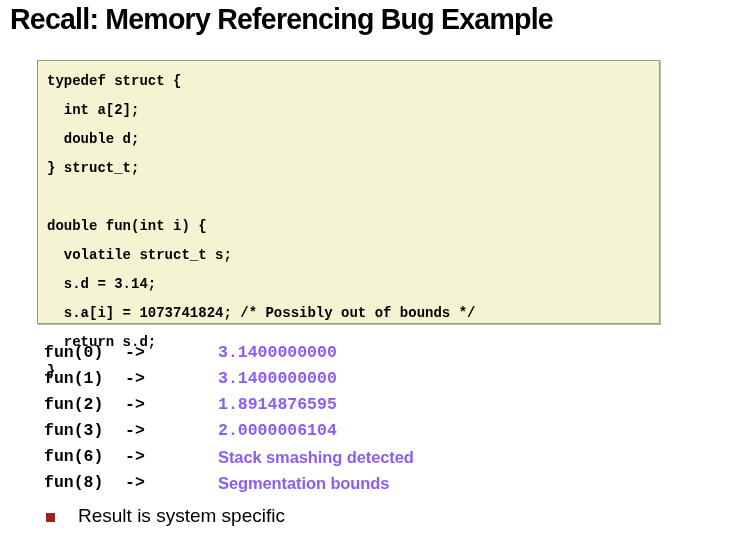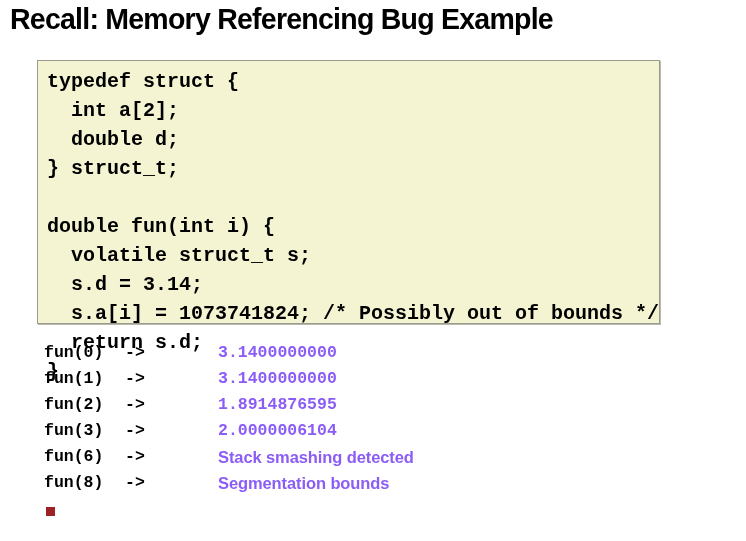--- a/index.html
+++ b/index.html
@@ -41,21 +41,21 @@
     border: 1px solid #9a9a8e;
     box-sizing: border-box;
     box-shadow: 1px 1px 0 #b9b9ad;
   }
   .code-lines {
     position: absolute;
     left: 9px;
     top: 6px;
     right: 4px;
     font-family: "Liberation Mono", "DejaVu Sans Mono", monospace;
-    font-size: 20px;
+    font-size: 14px;
     font-weight: bold;
     line-height: 29px;
     color: #000000;
     white-space: pre;
   }
   .code-line {
     white-space: pre;
     height: 29px;
   }
   .code-line.blank {
@@ -167,13 +167,14 @@
     </div>
     <div class="out-row">
       <span class="out-call">fun(8)</span>
       <span class="out-arrow">-&gt;</span>
       <span class="out-val sans">Segmentation bounds</span>
     </div>
   </div>
 
 <div class="bullet-row">
   <span class="bullet-square" style="background: rgb(156, 34, 35);"></span>
+  <span class="bullet-text">Result is system specific</span>
 </div>
 
 </body></html>

